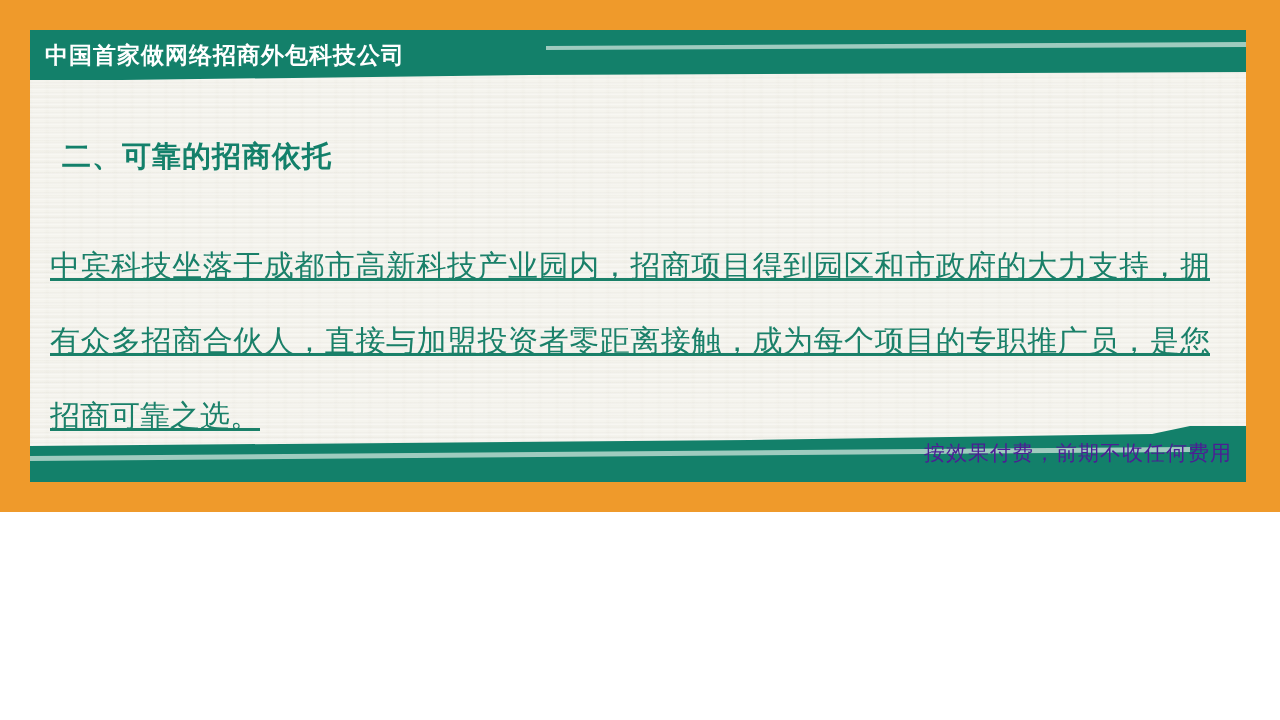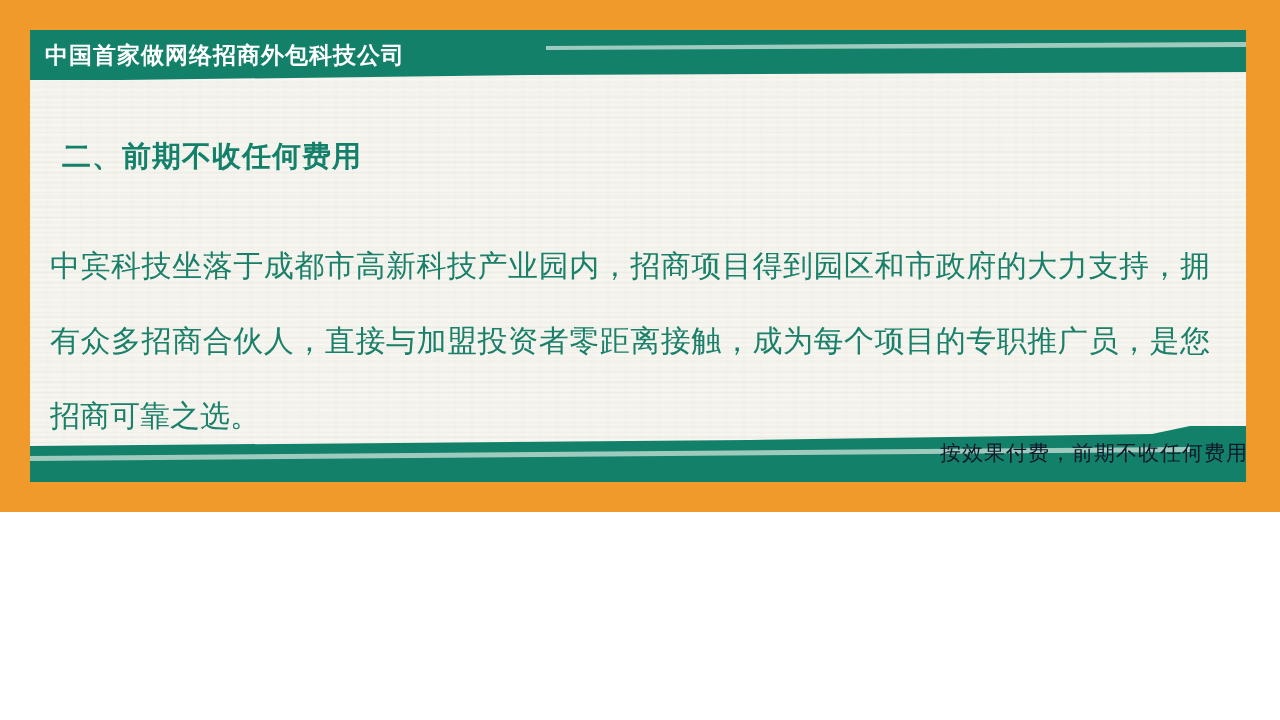--- a/index.html
+++ b/index.html
@@ -91,24 +91,24 @@
     left: 30px;
     bottom: 30px;
     width: 1216px;
     height: 56px;
     pointer-events: none;
   }
   .footer-band svg { display: block; }
 
   .footer-text {
     position: absolute;
-    right: 32px;
+    right: 48px;
     bottom: 44px;
     font-size: 21px;
-    color: #0f172a;
+    color: #4c1d95;
     letter-spacing: 1px;
     line-height: 30px;
     white-space: nowrap;
   }
 
   
   .content {
     position: absolute;
     left: 30px;
     top: 80px;
@@ -131,20 +131,21 @@
     position: absolute;
     left: 20px;
     top: 148px;
     width: 1160px;
     font-family: "Liberation Serif", "DejaVu Serif", serif;
     font-size: 30px;
     color: #1a8069;
     line-height: 75px;
     text-align: justify;
     text-justify: inter-character;
+    text-decoration: underline;
   }
 </style>
 </head>
 <body>
 
 <div id="slide">
 
   <div class="paper"></div>
 
   <div class="frame-top"></div>
@@ -154,21 +155,21 @@
 
   <div class="header-band">
     <svg width="1216" height="50" viewBox="0 0 1216 50" xmlns="http://www.w3.org/2000/svg">
       <path d="M0,0 L1216,0 L1216,42 L500,45 L92,50 L0,50 Z" fill="#13806a"></path>
       <path d="M516,16 L1216,12 L1216,17 L516,20 Z" fill="#b9d8ce" opacity="0.85"></path>
     </svg>
   </div>
   <div class="header-title">中国首家做网络招商外包科技公司</div>
 
   <div class="content">
-    <div class="section-heading">二、前期不收任何费用</div>
+    <div class="section-heading">二、可靠的招商依托</div>
     <div class="body-paragraph">中宾科技坐落于成都市高新科技产业园内，招商项目得到园区和市政府的大力支持，拥有众多招商合伙人，直接与加盟投资者零距离接触，成为每个项目的专职推广员，是您招商可靠之选。</div>
   </div>
 
   <div class="footer-band">
     <svg width="1216" height="56" viewBox="0 0 1216 56" xmlns="http://www.w3.org/2000/svg">
       <path d="M0,20 L720,14 L1122,8 L1160,0 L1216,0 L1216,56 L0,56 Z" fill="#13806a"></path>
       <path d="M0,30 L1160,21 L1160,26 L0,35 Z" fill="#b9d8ce" opacity="0.85"></path>
     </svg>
   </div>
   <div class="footer-text">按效果付费，前期不收任何费用</div>

